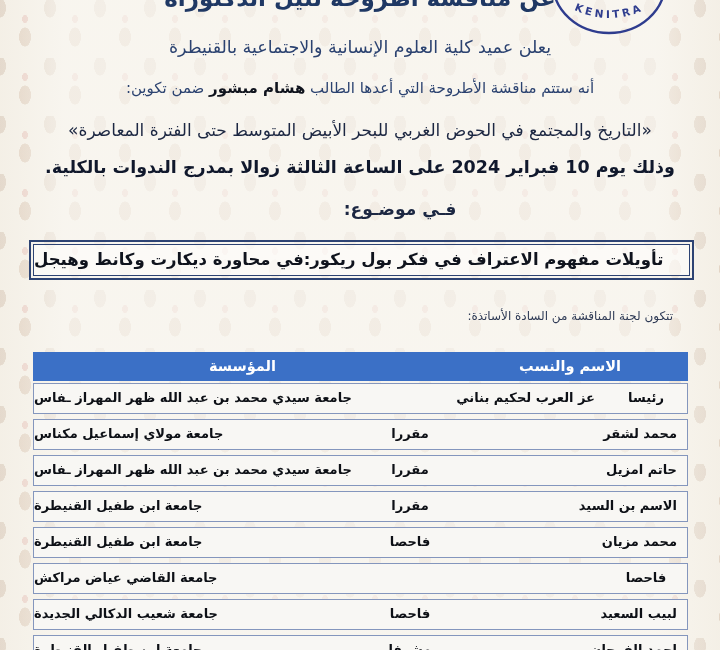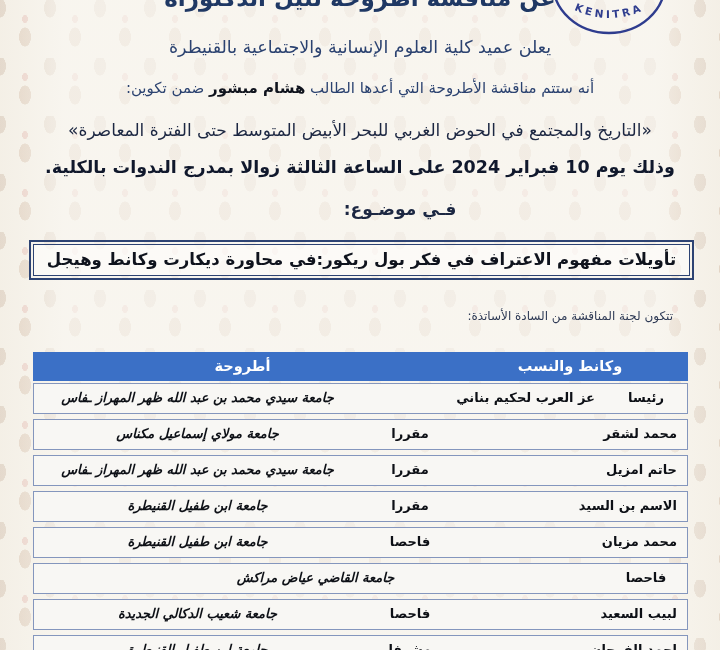--- a/index.html
+++ b/index.html
@@ -25,38 +25,38 @@
   .l2{position:absolute;top:79px;left:0;right:0;text-align:center;
     font-size:15px;color:#2b4270;}
   .l2 b{color:#0f131d;}
   .program{position:absolute;top:120px;left:0;right:0;text-align:center;
     font-size:17px;font-weight:normal;color:#1c2742;}
   .dateline{position:absolute;top:157px;left:0;right:0;text-align:center;
     font-size:17.5px;font-weight:bold;color:#10182c;}
   .subject{position:absolute;top:199px;left:80px;right:0;text-align:center;
     font-size:17px;font-weight:bold;color:#1c2742;}
   .thesis-box{position:absolute;top:244px;left:33px;right:30px;height:30px;line-height:30px;
-    text-align:center;font-weight:bold;font-size:16.5px;color:#0f131d;
+    text-align:left;font-weight:bold;font-size:16.5px;color:#0f131d;
     background:rgba(255,255,255,0.5);
     border:1px solid #2d4373;outline:2px solid #2d4373;outline-offset:2px;}
   .committee-intro{position:absolute;top:309px;right:47px;
     font-size:12px;color:#2e3a55;}
   .ctable{position:absolute;top:352px;left:33px;right:32px;}
   .thead{display:flex;height:29px;line-height:29px;background:#3b70c6;color:#ffffff;
     font-weight:bold;font-size:14.5px;margin-bottom:2px;}
   .thead .c{text-align:center;}
   .trow{display:flex;box-sizing:border-box;height:31px;line-height:28px;margin-bottom:5px;
     background:#f8f7f4;border:1px solid #8496bd;
     font-weight:bold;font-size:13px;color:#0d1016;}
   .c{overflow:hidden;white-space:nowrap;}
   .c.name{width:236px;}
   .trow .c.name{text-align:right;padding-left:0;padding-right:10px;box-sizing:border-box;}
   .c.role{width:82px;text-align:center;}
   .c.inst{flex:1;}
-  .trow .c.inst{text-align:center;padding-right:8px;box-sizing:border-box;font-style:italic;}
+  .trow .c.inst{text-align:left;padding-right:8px;box-sizing:border-box;}
 </style>
 </head>
 <body>
 
 <div id="page">
 
   <div class="toptitle">عن مناقشة أطروحة لنيل الدكتوراه</div>
 
   <svg class="stamp" viewBox="0 0 124 40" preserveAspectRatio="xMidYMid meet">
     <ellipse cx="62" cy="-17" rx="56" ry="50" fill="none" stroke="#2e3c8e" stroke-width="2.4"></ellipse>
@@ -77,22 +77,22 @@
   <p class="subject">فـي موضـوع:</p>
 
   <div class="thesis-box">
     <span>تأويلات مفهوم الاعتراف في فكر بول ريكور:في محاورة ديكارت وكانط وهيجل</span>
   </div>
 
   <p class="committee-intro">تتكون لجنة المناقشة من السادة الأساتذة:</p>
 
   <div class="ctable">
     <div class="thead">
-      <div class="c name">وكانط والنسب</div>
-      <div class="c inst">أطروحة</div>
+      <div class="c name">الاسم والنسب</div>
+      <div class="c inst">المؤسسة</div>
     </div>
 
     <div class="trow">
       <div class="c role">رئيسا</div>
       <div class="c name">عز العرب لحكيم بناني</div>
       <div class="c inst">جامعة سيدي محمد بن عبد الله ظهر المهراز ـفاس</div>
     </div>
     <div class="trow">
       <div class="c name">محمد لشقر</div>
       <div class="c role">مقررا</div>

